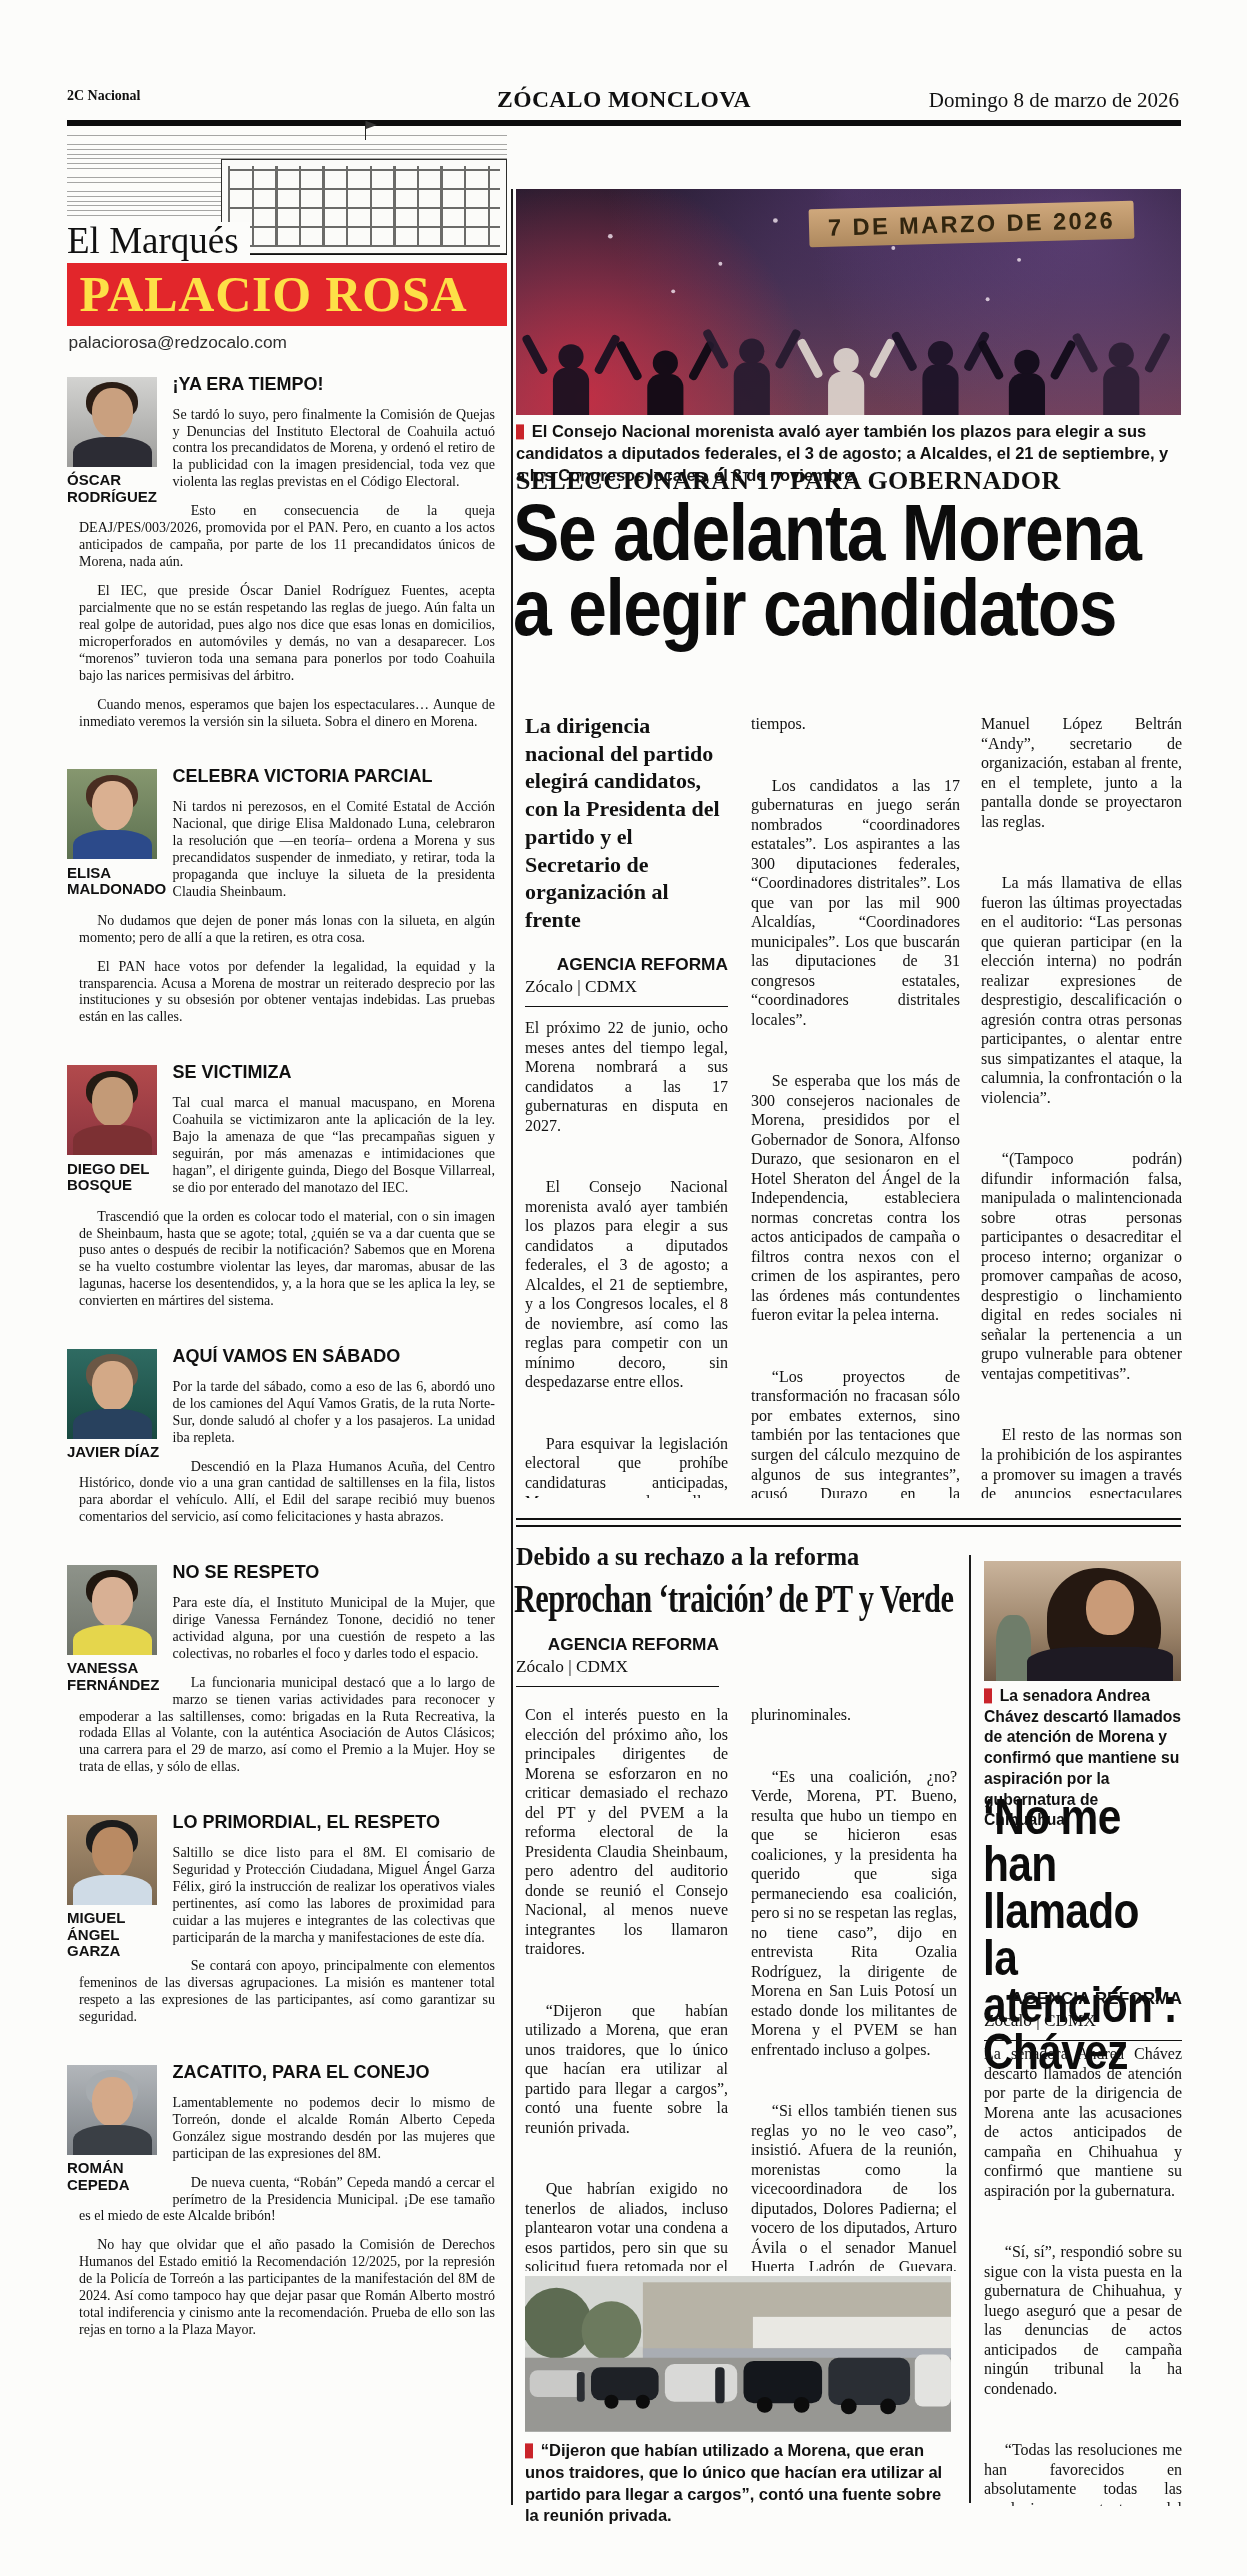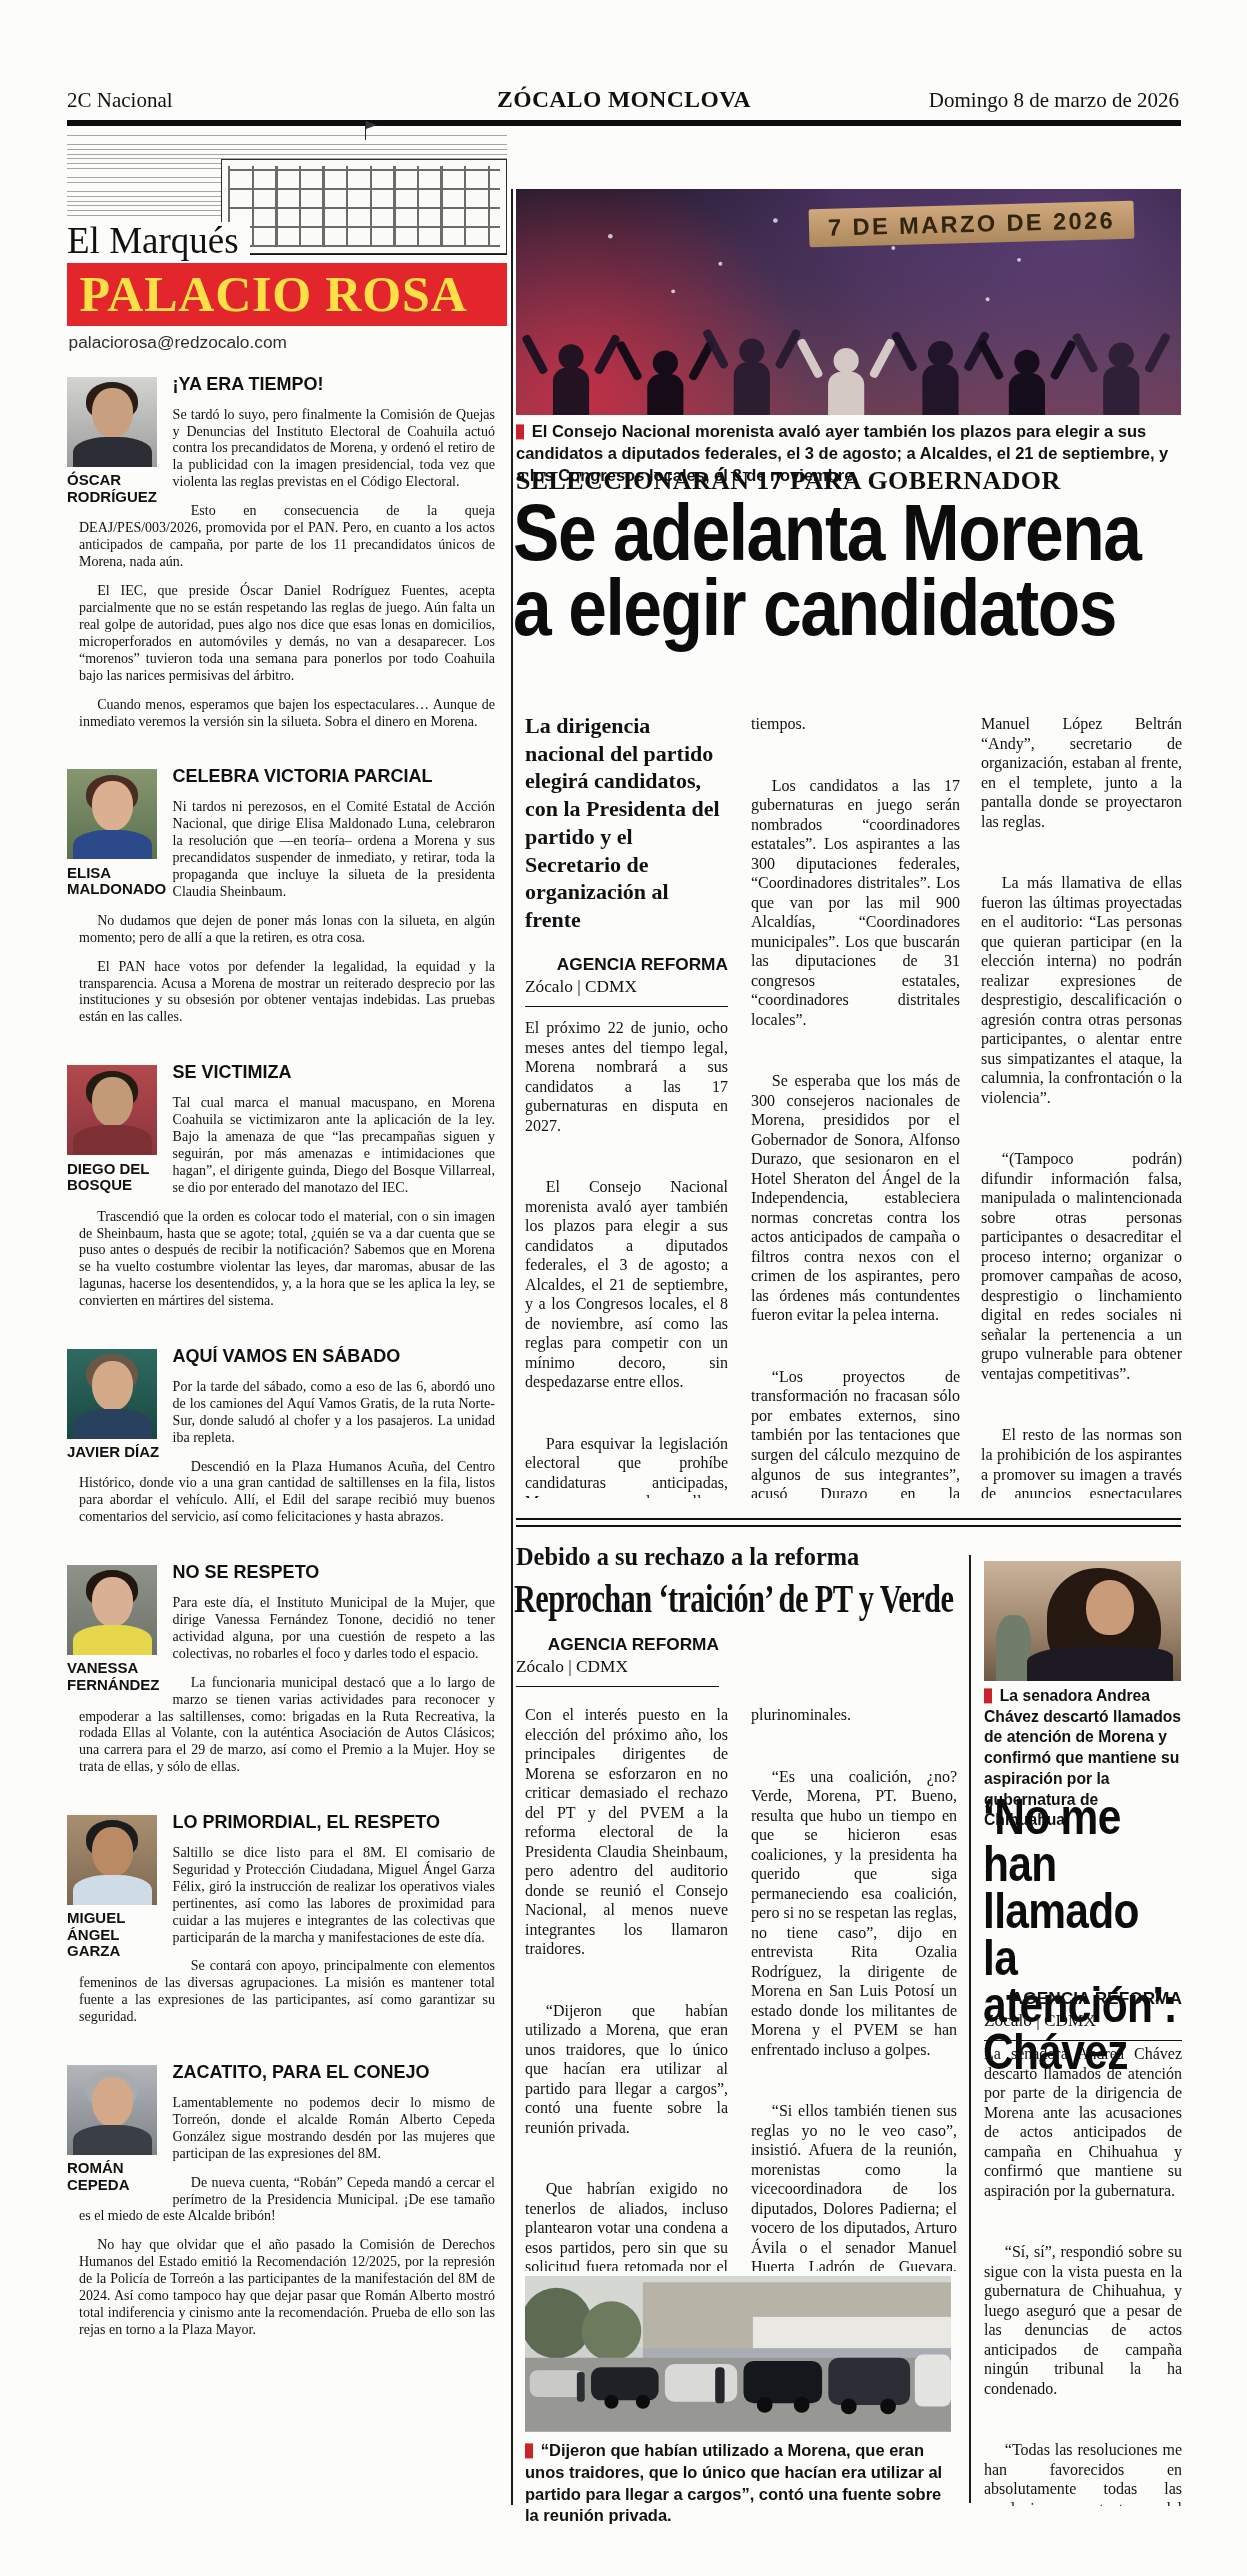--- a/index.html
+++ b/index.html
@@ -2,21 +2,21 @@
 <html lang="es" style="--banner_red: #e2262b; --marker_red: #c9242a;font-size:12.6px"><head>
 <meta charset="utf-8">
 <style>
   html,body{margin:0;padding:0;background:#e8e8e6;}
   #page{position:relative;width:1248px;height:2576px;margin:0 auto;background:#fcfcfa;color:#111;
         font-family:"Liberation Serif", serif;overflow:hidden;}
   [data-name]{box-sizing:border-box;}
   .sans{font-family:"Liberation Sans", sans-serif;}
 
   
-  .hdr-left{position:absolute;left:67px;top:88px;font-size:21px;font-weight:normal;}
+  .hdr-left{position:absolute;left:67px;top:88px;font-size:14px;font-weight:bold;}
   .hdr-center{position:absolute;left:0;right:0;top:86px;text-align:center;font-size:23.6px;font-weight:bold;letter-spacing:0.4px;}
   .hdr-right{position:absolute;right:69px;top:88px;font-size:21px;}
   .hdr-rule{position:absolute;left:67px;width:1114px;top:120px;height:5.5px;background:#0d0d0d;}
 
   
   .main-vrule{position:absolute;left:511px;top:189px;width:1.6px;height:2316px;background:#1c1c1c;}
   .side-vrule{position:absolute;left:969px;top:1555px;width:1.6px;height:948px;background:#1c1c1c;}
   .dbl-rule{position:absolute;left:516px;top:1518px;width:665px;height:8.6px;border-top:2.4px solid #111;border-bottom:2.4px solid #111;}
 
   
@@ -212,21 +212,21 @@
         <div class="headshot" data-name="author-photo">
           <div class="hd-hair" data-name="headshot-hair"></div>
           <div class="hd-head" data-name="headshot-face"></div>
           <div class="hd-body" data-name="headshot-shoulders"></div>
         </div>
         <div class="author" data-name="author-name">MIGUEL ÁNGEL GARZA</div>
       </div>
       <h3 class="sec-h" data-name="section-heading">LO PRIMORDIAL, EL RESPETO</h3>
       <div class="sec-body" data-name="section-body">
             <p data-name="paragraph">Saltillo se dice listo para el 8M. El comisario de Seguridad y Protección Ciudadana, Miguel Ángel Garza Félix, giró la instrucción de realizar los operativos viales pertinentes, así como las labores de proximidad para cuidar a las mujeres e integrantes de las colectivas que participarán de la marcha y manifestaciones de este día.</p>
-            <p data-name="paragraph">Se contará con apoyo, principalmente con elementos femeninos de las diversas agrupaciones. La misión es mantener total fuente a las expresiones de las participantes, así como garantizar su seguridad.</p>
+            <p data-name="paragraph">Se contará con apoyo, principalmente con elementos femeninos de las diversas agrupaciones. La misión es mantener total respeto a las expresiones de las participantes, así como garantizar su seguridad.</p>
           </div>
     </section>
 
     <section class="sec p6" data-name="column-section-7">
       <div class="shot-box" data-name="author-photo-box">
         <div class="headshot" data-name="author-photo">
           <div class="hd-hair" data-name="headshot-hair"></div>
           <div class="hd-head" data-name="headshot-face"></div>
           <div class="hd-body" data-name="headshot-shoulders"></div>
         </div>

